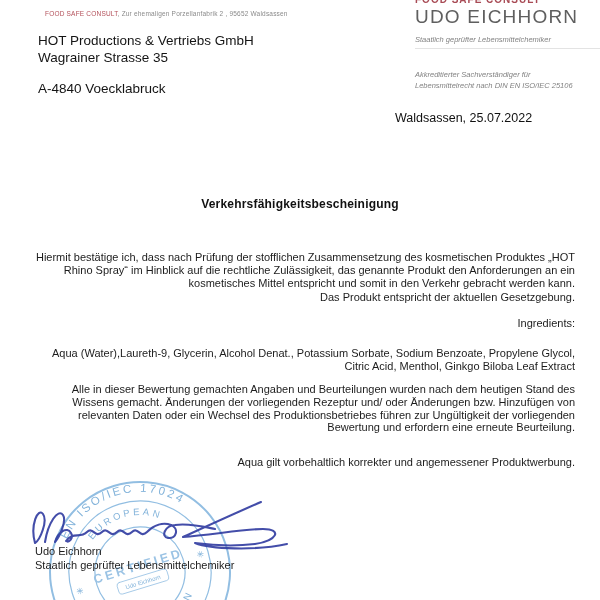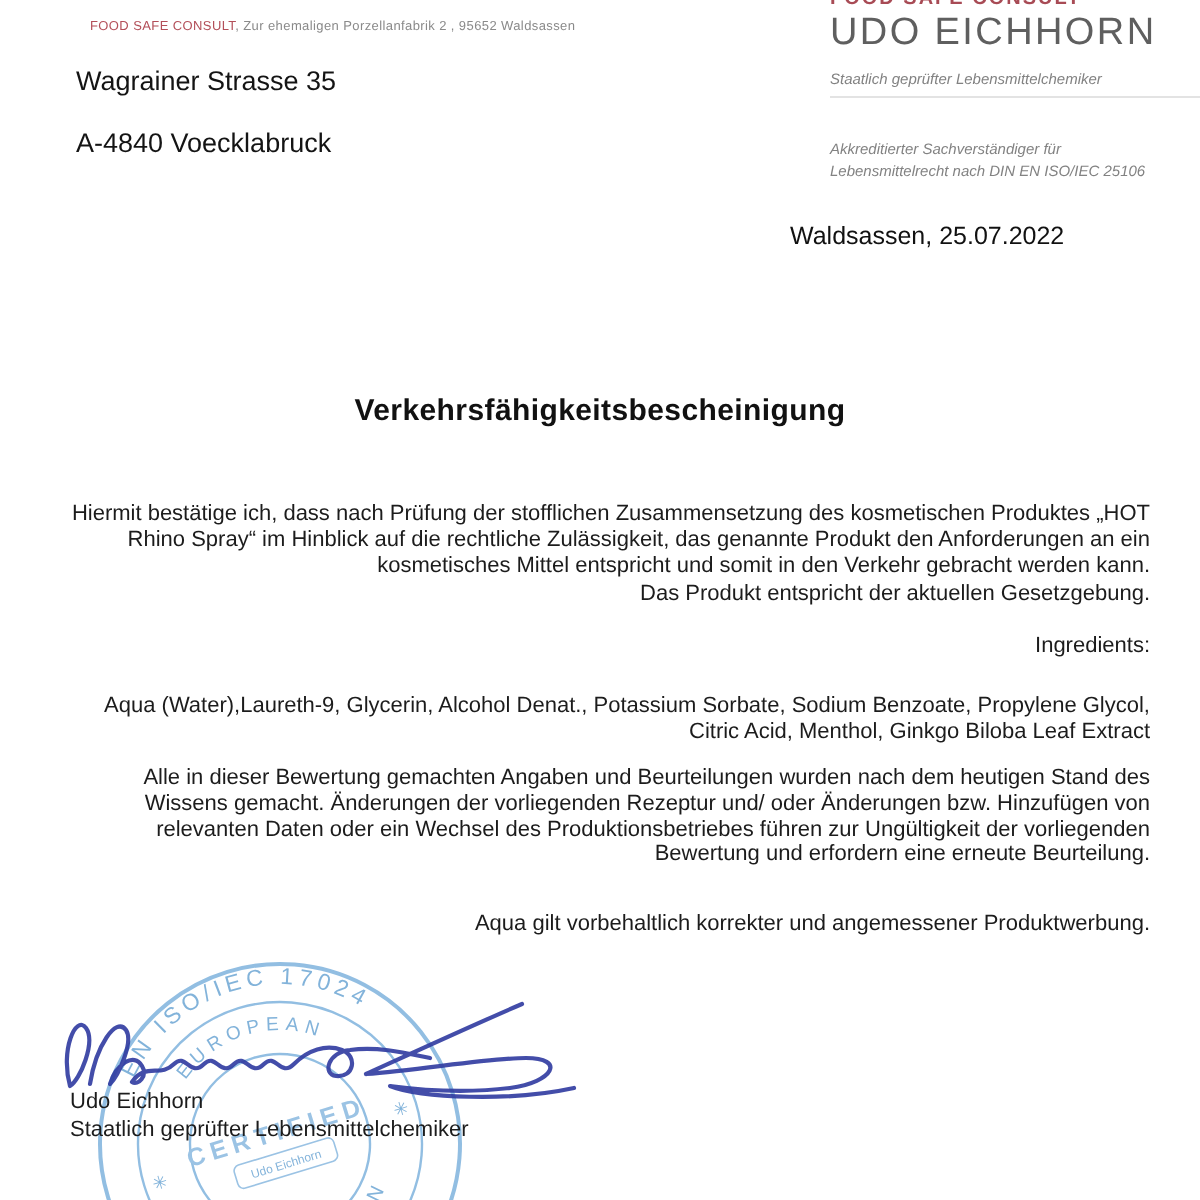--- a/index.html
+++ b/index.html
@@ -21,21 +21,21 @@
 
   
   .consultant{left:415px;top:-6px;width:185px;}
   .consultant .brand{font-size:10px;font-weight:bold;color:#a84b55;letter-spacing:1px;line-height:11px;}
   .consultant .name{font-size:19px;color:#5f5f5f;letter-spacing:1.2px;margin-top:1px;}
   .consultant .title{font-size:7.5px;font-style:italic;color:#828282;margin-top:7px;padding-bottom:4px;border-bottom:1px solid #e3e3e3;}
   .consultant .acc{font-size:7.5px;font-style:italic;color:#828282;line-height:11px;margin-top:20px;}
 
   .dateline{left:395px;top:111px;font-size:12.5px;color:#111;}
 
-  .doc-title{left:0;top:197px;width:600px;text-align:center;font-size:15px;font-weight:bold;color:#111;letter-spacing:.2px;}
+  .doc-title{left:0;top:197px;width:600px;text-align:center;font-size:12px;font-weight:bold;color:#111;letter-spacing:.2px;}
 
   .bodytext{left:35px;width:540px;font-size:11px;line-height:12.8px;color:#1c1c1c;text-align:right;}
   .p1{top:251px;}
   .p1sub{top:291px;}
   .ing-label{top:317px;}
   .ing{top:347px;}
   .p2{top:383px;}
   .p3{top:456px;}
 
   .sig-name{left:35px;top:545px;font-size:11px;color:#1c1c1c;}
@@ -46,20 +46,21 @@
   .signature-svg{left:25px;top:497px;}
 </style>
 </head>
 <body>
 
 <div class="abs sender-line">
   <span class="brand">FOOD SAFE CONSULT</span><span>, Zur ehemaligen Porzellanfabrik 2 , 95652 Waldsassen</span>
 </div>
 
 <div class="abs recipient">
+  <div>HOT Productions &amp; Vertriebs GmbH</div>
   <div>Wagrainer Strasse 35</div>
   <div class="city">A-4840 Voecklabruck</div>
 </div>
 
 <div class="abs consultant">
   <div class="brand">FOOD SAFE CONSULT</div>
   <div class="name">UDO EICHHORN</div>
   <div class="title">Staatlich geprüfter Lebensmittelchemiker</div>
   <div class="acc">
     <div>Akkreditierter Sachverständiger für</div>

